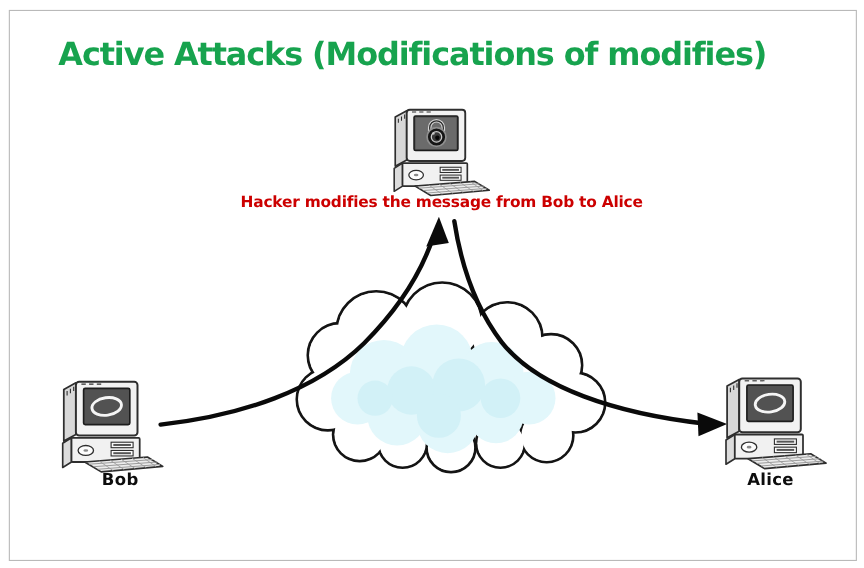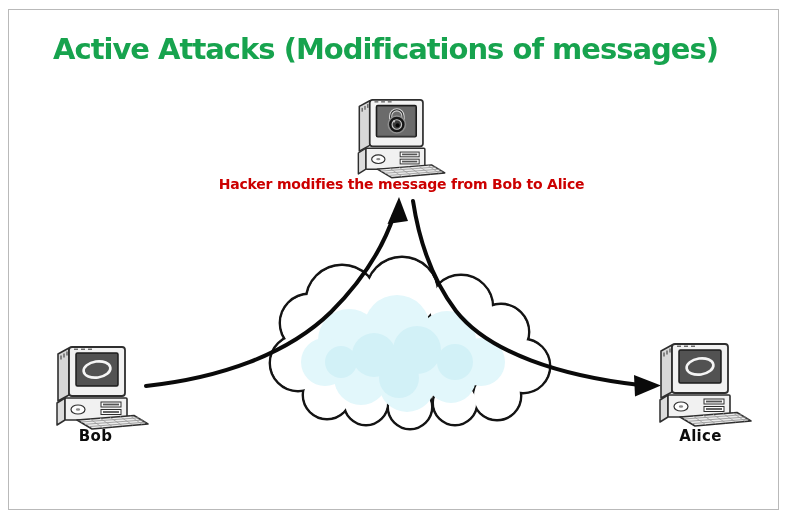--- a/index.html
+++ b/index.html
@@ -9,30 +9,30 @@
          border:1px solid #b9b9b9;background:#ffffff;}
   .title{position:absolute;left:44px;top:22px;width:720px;margin:0;
          font-size:29px;font-weight:bold;letter-spacing:-1px;
          color:var(--title-green,#17a34e);white-space:nowrap;}
   .annotation{position:absolute;left:0;top:166px;width:785px;text-align:center;
          font-size:14px;font-weight:bold;letter-spacing:-0.2px;
          color:var(--annotation-red,#cc0000);white-space:nowrap;}
   .diagram{position:absolute;left:0;top:0;width:785px;height:516px;}
   .node-label{position:absolute;font-size:15px;font-weight:bold;color:#0d0d0d;
          text-align:center;letter-spacing:0.3px;}
-  .label-bob{left:44px;top:417px;width:85px;}
+  .label-bob{left:32px;top:417px;width:85px;text-align:right;}
   .label-internet{left:357px;top:419px;width:100px;}
   .label-alice{left:649px;top:417px;width:85px;}
 </style>
 </head>
 <body>
 
 <div class="frame">
 
-  <h1 class="title">Active Attacks (Modifications of messages)</h1>
+  <h1 class="title">Active Attacks (Modifications of modifies)</h1>
 
   <div class="annotation">Hacker modifies the message from Bob to Alice</div>
 
   <svg class="diagram" viewBox="0 0 785 516" xmlns="http://www.w3.org/2000/svg">
 
     <defs>
       <g id="pc-base">
 
         <polygon points="14,11 25,5 25,52 14,58" fill="#d8d8d8" stroke="#2e2e2e" stroke-width="1.6" stroke-linejoin="round"></polygon>
         <line x1="17" y1="12.5" x2="17" y2="16.5" stroke="#2e2e2e" stroke-width="1"></line>

